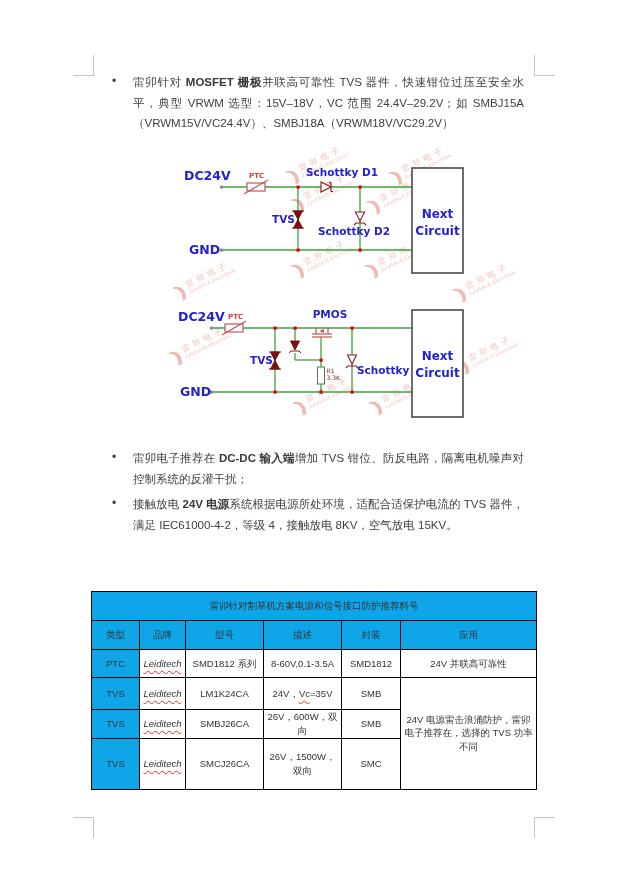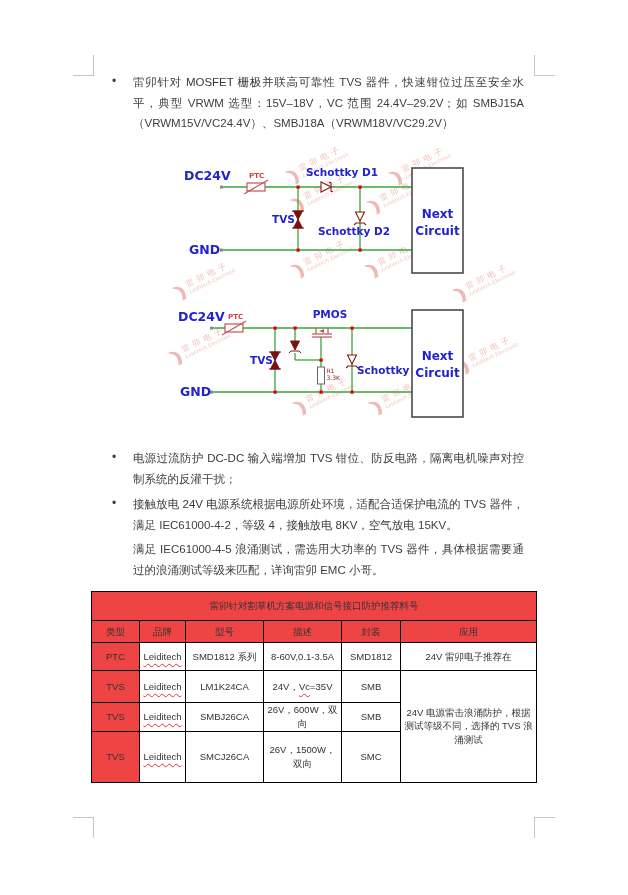--- a/index.html
+++ b/index.html
@@ -8,41 +8,41 @@
   
   .corner{position:absolute;width:20px;height:20px;}
   .corner.tl{left:73px;top:55px;border-right:1px solid #c6c6c6;border-bottom:1px solid #c6c6c6;}
   .corner.tr{left:534px;top:55px;border-left:1px solid #c6c6c6;border-bottom:1px solid #c6c6c6;}
   .corner.bl{left:73px;top:817px;border-right:1px solid #c6c6c6;border-top:1px solid #c6c6c6;}
   .corner.br{left:534px;top:817px;border-left:1px solid #c6c6c6;border-top:1px solid #c6c6c6;}
   
   .para{position:absolute;left:133px;width:391px;font-size:11.5px;line-height:20.5px;
         text-align:justify;color:#3e3e3e;}
   .para .dot{position:absolute;left:-21px;top:-1px;font-size:12px;}
-  .para b{font-weight:normal;color:#383838;}
+  .para b{font-weight:bold;color:#383838;}
   
   .diagrams{position:absolute;left:0;top:140px;}
   .lbl-rail{font:bold 12.5px "DejaVu Sans",sans-serif;fill:#2222ce;}
   .lbl-comp{font:bold 10.5px "DejaVu Sans",sans-serif;fill:#2222ce;}
   .lbl-box{font:bold 12px "DejaVu Sans",sans-serif;fill:#2222ce;text-anchor:middle;}
   .lbl-ptc{font:bold 7px "DejaVu Sans",sans-serif;fill:#cc4444;}
   .lbl-r1{font:6px "DejaVu Sans",sans-serif;fill:#8b1a1a;}
   .wm{opacity:0.38;}
   .wm-cn{font:8px "DejaVu Sans",sans-serif;fill:#d94a3f;letter-spacing:4px;}
   .wm-en{font:italic 5px "DejaVu Serif",serif;fill:#d94a3f;}
   
   .tbl-wrap{position:absolute;left:91px;top:591px;}
   table.rec{border-collapse:collapse;table-layout:fixed;width:445px;color:#333;}
   table.rec td{border:1px solid #000;text-align:center;vertical-align:middle;padding:0 2px;
                font-size:9.5px;line-height:1.45;overflow:hidden;}
-  td.blue{background:#ef4444;}
+  td.blue{background:#0ea5e9;}
   td.title-cell{font-size:11px;}
   td.head{font-size:10.5px;}
   td.typec{font-size:9.5px;}
-  td.brand{font-size:10px;}
+  td.brand{font-size:10px;font-style:italic;}
   td.model{font-size:10px;}
   .sp{text-decoration:underline wavy #e03030 1px;text-underline-offset:2.5px;}
   td.app-merged{line-height:1.95;}
 </style>
 </head>
 <body>
 
 <div class="page">
 
   <div class="corner tl"></div>
@@ -241,68 +241,65 @@
       <text class="lbl-rail" x="178" y="321">DC24V</text>
       <text class="lbl-rail" x="180" y="396">GND</text>
 
       <rect x="412" y="310" width="51" height="107" fill="#ffffff" stroke="#4a4a4a" stroke-width="1.6"></rect>
       <text class="lbl-box" x="437.5" y="360">Next</text>
       <text class="lbl-box" x="437.5" y="377">Circuit</text>
     </g>
   </svg>
 
   <div class="para" style="top:448px">
-    <span class="dot">•</span><span>电源过流防护 </span><b>DC-DC 输入端</b><span>增加 TVS 钳位、防反电路，隔离电机噪声对控制系统的反灌干扰；</span>
+    <span class="dot">•</span><span>雷卯电子推荐在 </span><b>DC-DC 输入端</b><span>增加 TVS 钳位、防反电路，隔离电机噪声对控制系统的反灌干扰；</span>
   </div>
 
   <div class="para" style="top:494px">
     <span class="dot">•</span><span>接触放电 </span><b>24V 电源</b><span>系统根据电源所处环境，适配合适保护电流的 TVS 器件，满足 IEC61000-4-2，等级 4，接触放电 8KV，空气放电 15KV。</span>
   </div>
 
-  <div class="para" style="top:539px">
-    <span>满足 IEC61000-4-5 浪涌测试，需选用大功率的 TVS 器件，具体根据需要通过的浪涌测试等级来匹配，详询雷卯 EMC 小哥。</span>
-  </div>
 
   <div class="tbl-wrap">
     <table class="rec">
       <colgroup>
         <col style="width:48px">
           <col style="width:46px">
           <col style="width:78px">
         <col style="width:78px">
           <col style="width:59px">
           <col style="width:136px">
       </colgroup>
       <tbody>
           <tr style="height:29px">
         <td colspan="6" class="blue title-cell">雷卯针对割草机方案电源和信号接口防护推荐料号</td>
       </tr>
-      <tr style="height:22px">
+      <tr style="height:29px">
         <td class="blue head">类型</td>
         <td class="blue head">品牌</td>
         <td class="blue head">型号</td>
         <td class="blue head">描述</td>
         <td class="blue head">封装</td>
         <td class="blue head">应用</td>
       </tr>
       <tr style="height:28px">
         <td class="blue typec">PTC</td>
         <td class="brand"><span class="sp">Leiditech</span></td>
         <td class="model">SMD1812 系列</td>
         <td>8-60V,0.1-3.5A</td>
         <td>SMD1812</td>
-        <td>24V 雷卯电子推荐在</td>
+        <td>24V 并联高可靠性</td>
       </tr>
       <tr style="height:32px">
         <td class="blue typec">TVS</td>
         <td class="brand"><span class="sp">Leiditech</span></td>
         <td class="model">LM1K24CA</td>
         <td><span>24V，</span><span class="sp">Vc</span><span>=35V</span></td>
         <td>SMB</td>
-        <td rowspan="3" class="app-merged">24V 电源雷击浪涌防护，根据测试等级不同，选择的 TVS 浪涌测试</td>
+        <td rowspan="3" class="app-merged">24V 电源雷击浪涌防护，雷卯电子推荐在，选择的 TVS 功率不同</td>
       </tr>
       <tr style="height:28px">
         <td class="blue typec">TVS</td>
         <td class="brand"><span class="sp">Leiditech</span></td>
         <td class="model">SMBJ26CA</td>
         <td>26V，600W，双向</td>
         <td>SMB</td>
       </tr>
       <tr style="height:51px">
         <td class="blue typec">TVS</td>

